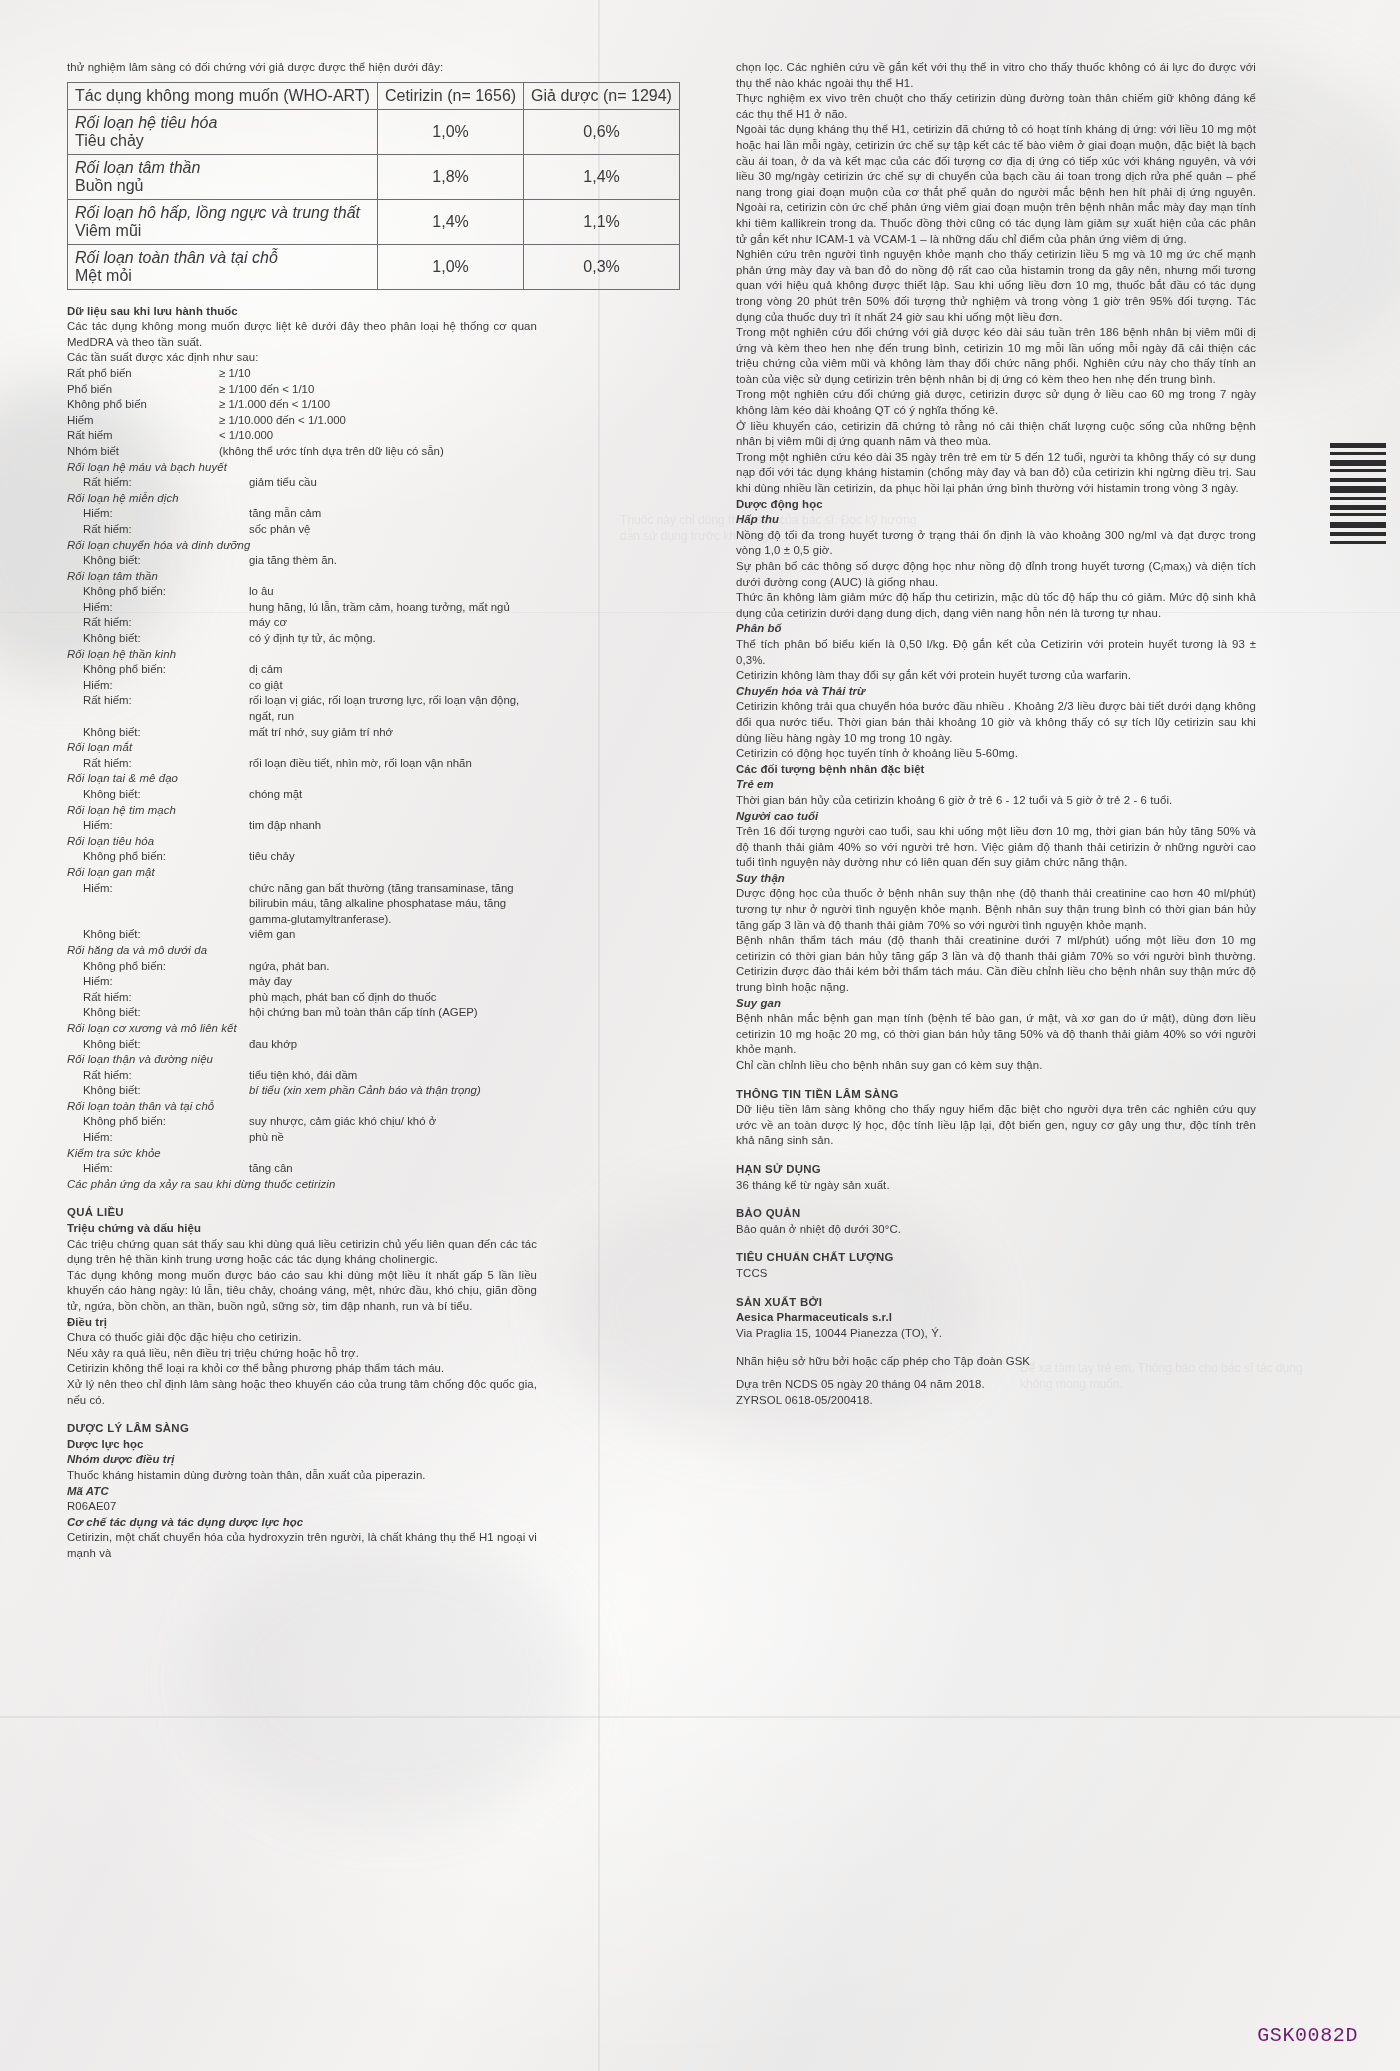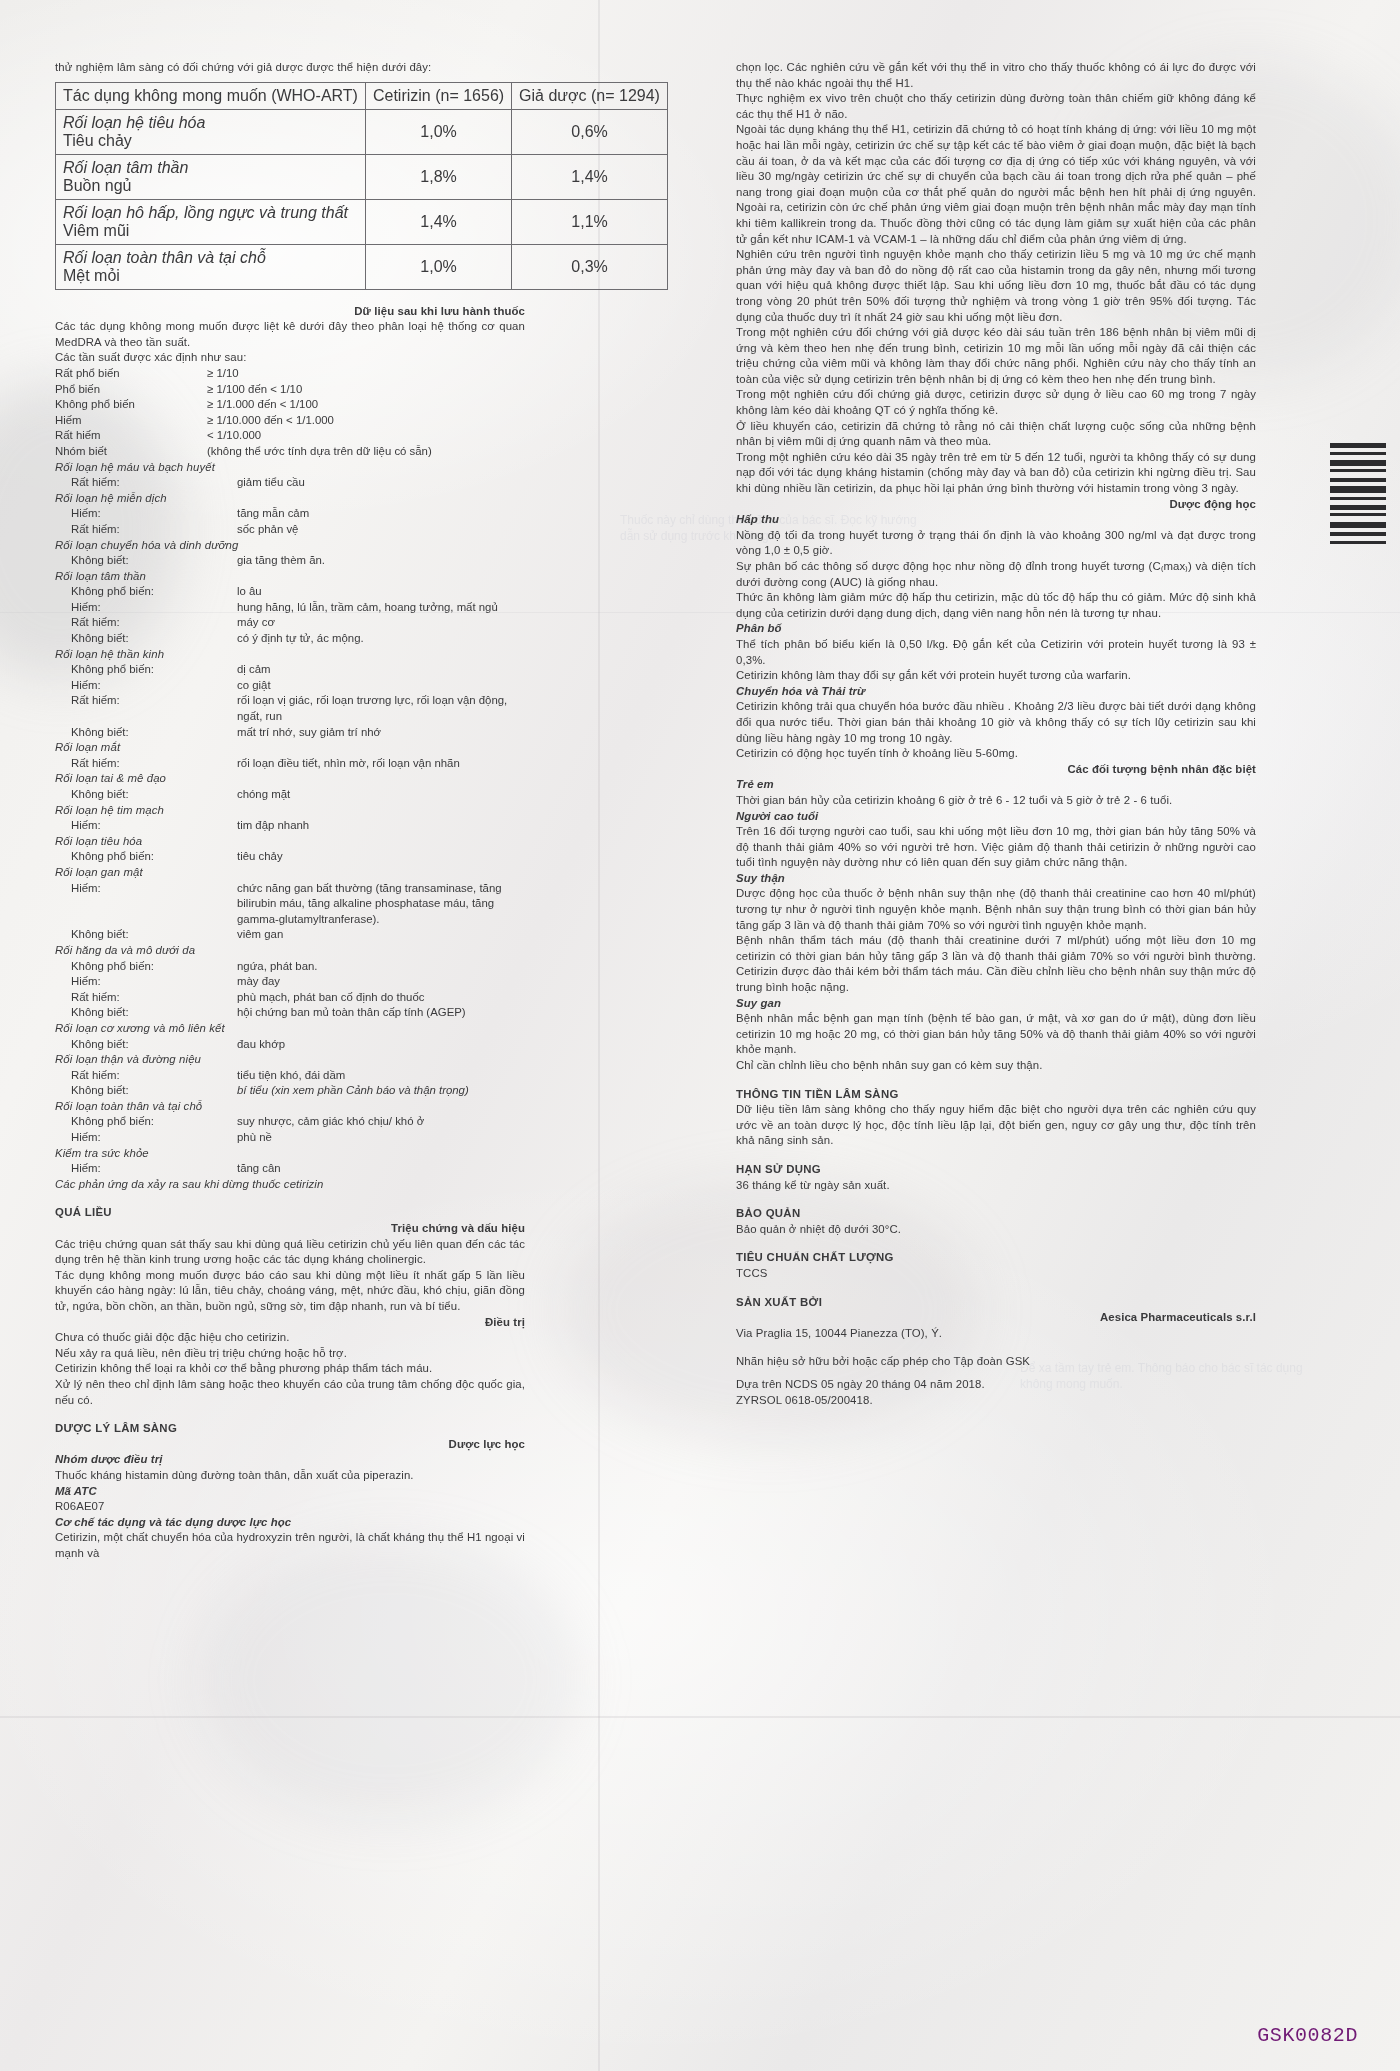--- a/index.html
+++ b/index.html
@@ -19,25 +19,25 @@
       radial-gradient(ellipse 600px 500px at 82% 35%, rgba(250,250,252,.7), rgba(255,255,255,0) 70%),
       radial-gradient(ellipse 900px 600px at 45% 78%, rgba(255,255,255,.6), rgba(255,255,255,0) 75%),
       linear-gradient(115deg,#efeeec 0%,#f5f4f2 22%,#eceaea 41%,#f4f3f1 58%,#eae9e9 74%,#f3f2f0 100%);
   }
   .crease{position:absolute;background:rgba(180,178,182,.22);pointer-events:none;}
   .softblob{position:absolute;border-radius:50%;filter:blur(26px);pointer-events:none;}
 
   .page{position:absolute;inset:0;}
 
   .col{position:absolute;top:60px;}
-  .col-left{left:55px;width:470px;}
+  .col-left{left:67px;width:470px;}
   .col-right{left:736px;width:520px;}
   .t{font-size:11.4px;line-height:15.6px;letter-spacing:.1px;}
   .t.just{text-align:justify;}
-  .b{font-weight:bold;text-align:right;}
+  .b{font-weight:bold;}
   .i{font-style:italic;}
   .bi{font-weight:bold;font-style:italic;}
   .caps{font-weight:bold;letter-spacing:.3px;}
   .gap{height:13px;}
   .gap-s{height:7px;}
 
   
   table.ae{
     border-collapse:collapse;width:100%;
     margin-top:6px;margin-bottom:14px;

